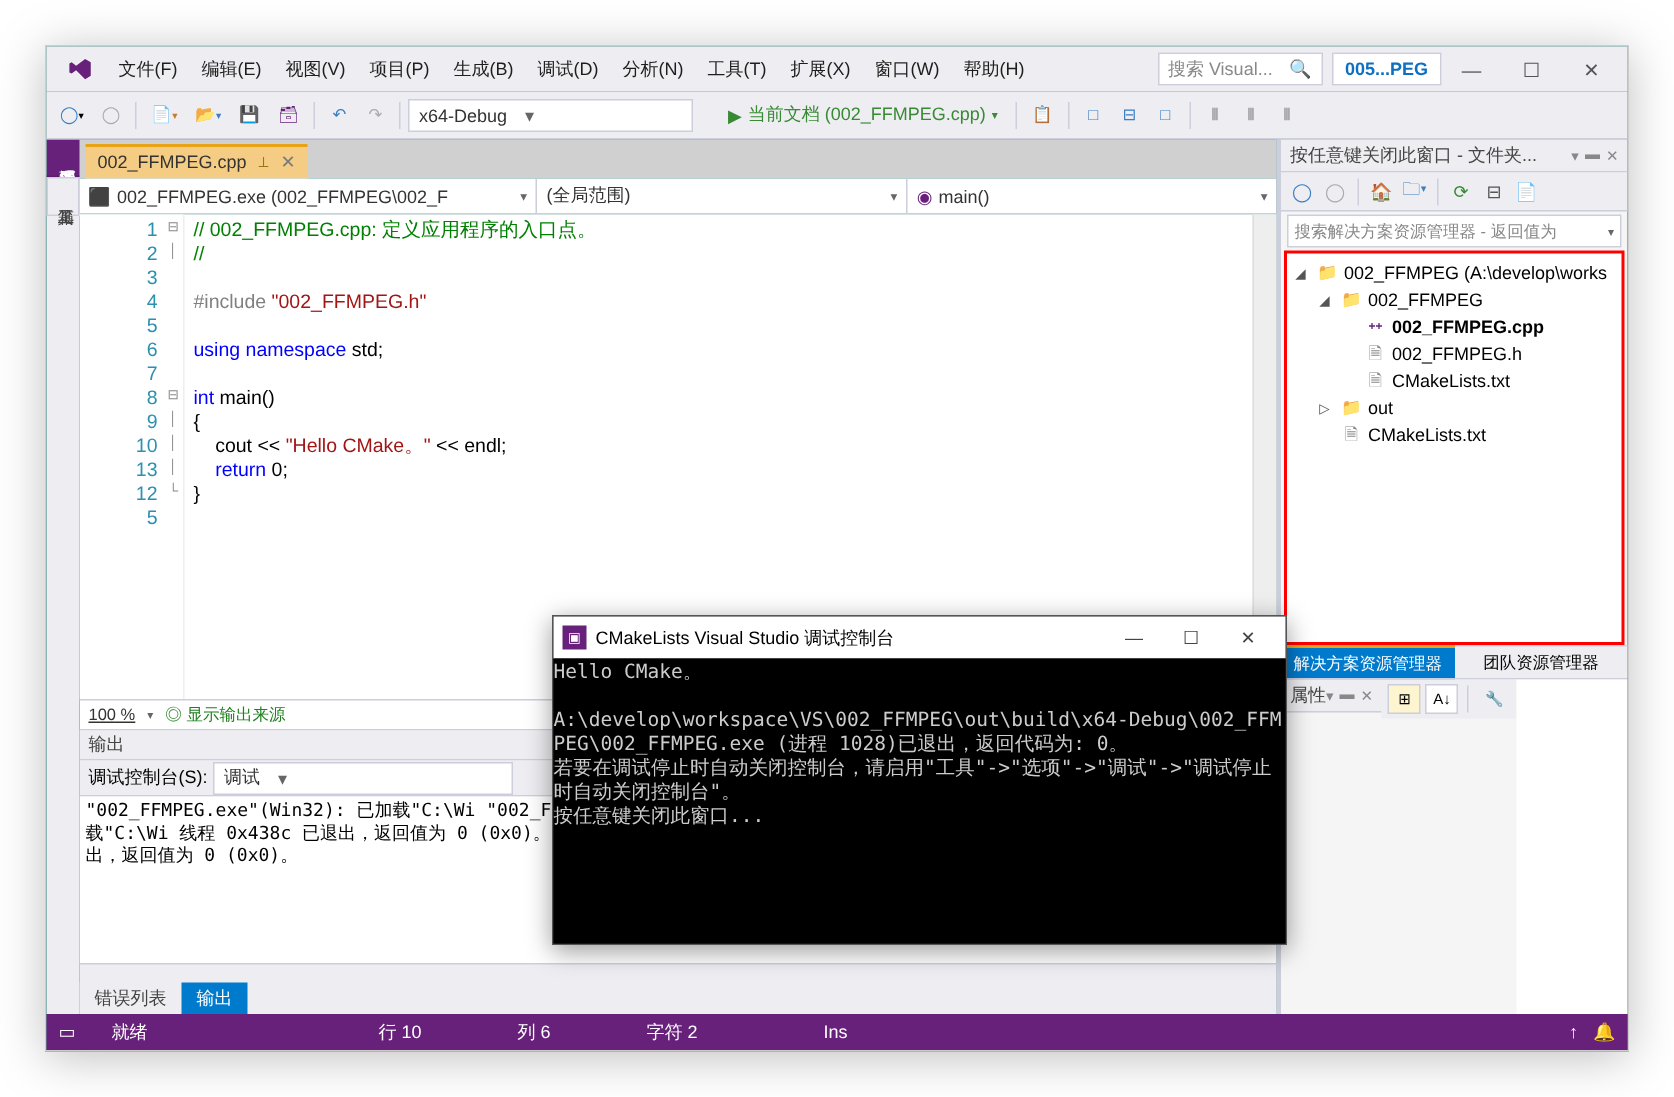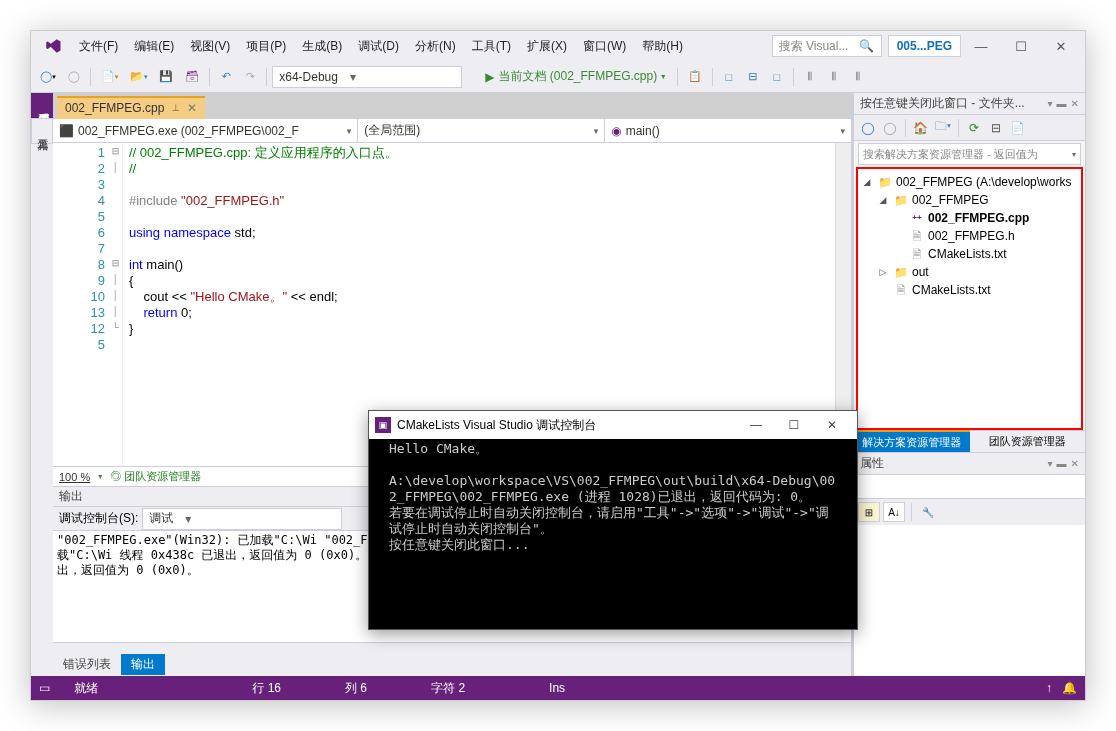--- a/index.html
+++ b/index.html
@@ -47,53 +47,53 @@
 .c-string { color: #a31515; }
 .vscroll { width: 16px; background: #eee; border-left: 1px solid #ddd; }
 .bottom-strip { display: flex; align-items: center; height: 20px; background: #fff; border-top: 1px solid #cccedb; font-size: 11px; padding: 0 6px; gap: 8px; }
 .bottom-strip .pct { color: #333; text-decoration: underline; }
 .bottom-strip .ok { color: #1f801f; }
 .output-panel { height: 190px; display: flex; flex-direction: column; background: #f5f5f5; border-top: 1px solid #cccedb; }
 .out-title { height: 20px; background: #eeeef2; font-size: 12px; padding: 2px 6px; color: #444; border-bottom: 1px solid #cccedb; display: flex; align-items: center; }
 .out-title .rt { margin-left: auto; display: flex; gap: 4px; color: #888; }
 .out-bar { height: 24px; background: #eeeef2; display: flex; align-items: center; font-size: 12px; padding: 0 6px; gap: 4px; border-bottom: 1px solid #cccedb; }
 .out-body { flex: 1; background: #fff; font-family: 'NSimSun','SimSun',Consolas, monospace; font-size: 12px; line-height: 15px; padding: 2px 4px; color: #000; overflow: hidden; }
-.out-tabs { height: 22px; background: #eeeef2; display: flex; align-items: flex-start; font-size: 12px; }
+.out-tabs { height: 22px; background: #eeeef2; display: flex; align-items: center; font-size: 12px; }
 .out-tabs .t { padding: 2px 10px; background: #eeeef2; color: #444; }
 .out-tabs .t.active { background: #007acc; color: #fff; }
 .right-col { width: 234px; display: flex; flex-direction: column; background: #f5f5f5; border-left: 3px solid #cccedb; }
 .rc-title { height: 22px; background: #eeeef2; font-size: 12px; padding: 2px 6px; color: #444; border-bottom: 1px solid #cccedb; display: flex; align-items: center; }
 .rc-title .rt { margin-left: auto; display: flex; gap: 4px; color: #888; font-size: 10px; }
 .rc-toolbar { height: 26px; background: #eeeef2; display: flex; align-items: center; gap: 2px; padding: 0 4px; border-bottom: 1px solid #cccedb; }
 .rc-tb-btn { width: 20px; height: 20px; display: flex; align-items: center; justify-content: center; font-size: 12px; color: #555; }
 .rc-search { height: 22px; background: #fff; border: 1px solid #cccedb; margin: 2px 4px; font-size: 11px; color: #888; padding: 2px 4px; display: flex; align-items: center; }
 .tree { flex: 1; background: #fff; font-size: 12px; padding: 4px 2px; line-height: 18px; border: 2px solid red; margin: 0 2px; }
 .tree-row { display: flex; align-items: center; height: 18px; gap: 4px; }
 .tree-row.bold { font-weight: bold; }
 .tw { width: 14px; text-align: center; color: #555; font-size: 9px; }
 .fi { width: 14px; height: 14px; display: inline-flex; align-items: center; justify-content: center; font-size: 11px; }
 .fi.fld { color: #dcb67a; }
 .fi.cpp { color: #68217a; font-size: 8px; font-weight: bold; }
 .fi.file { color: #888; }
 .rc-tabs { display: flex; background: #eeeef2; height: 22px; font-size: 11px; align-items: center; }
 .rc-tabs .t { flex: 1; text-align: center; padding: 3px 0; border-top: 1px solid #cccedb; }
 .rc-tabs .t.active { background: #007acc; color: #fff; border-top: 2px solid #e8a317; }
-.prop-panel { height: 224px; display: flex; flex-direction: column; border-top: 1px solid #cccedb; }
+.prop-panel { height: 224px; display: flex; flex-direction: row; border-top: 1px solid #cccedb; }
 .prop-strip { height: 24px; background: #fff; border-bottom: 1px solid #cccedb; }
 .prop-btns { height: 26px; background: #eeeef2; display: flex; align-items: center; gap: 3px; padding: 0 4px; }
 .prop-btn { border: 1px solid #cccedb; width: 22px; height: 20px; background: #fff; display: flex; align-items: center; justify-content: center; font-size: 10px; }
 .prop-body { flex: 1; background: #fff; }
 .status-bar { height: 24px; background: #68217a; color: #fff; display: flex; align-items: center; font-size: 12px; padding: 0 8px; gap: 24px; }
 .status-bar .sb-right { margin-left: auto; display: flex; align-items: center; gap: 10px; }
 .console-win { position: absolute; left: 338px; top: 380px; width: 490px; height: 220px; background: #000; display: flex; flex-direction: column; border: 1px solid #555; box-shadow: 0 4px 16px rgba(0,0,0,0.4); }
 .con-title { height: 28px; background: #fff; display: flex; align-items: center; padding: 0 6px; font-size: 12px; color: #000; }
 .con-title .c-icon { width: 16px; height: 16px; background: #68217a; margin-right: 6px; display: flex; align-items: center; justify-content: center; color: #fff; font-size: 9px; }
 .con-title .rt { margin-left: auto; display: flex; }
 .con-title .rt span { width: 38px; height: 28px; display: flex; align-items: center; justify-content: center; color: #444; }
-.con-body { flex: 1; background: #000; color: #ccc; font-family: 'NSimSun','SimSun', monospace; font-size: 13px; line-height: 16px; padding: 2px 20px; white-space: pre-wrap; word-break: break-all; }
+.con-body { flex: 1; background: #000; color: #ccc; font-family: 'NSimSun','SimSun', monospace; font-size: 13px; line-height: 16px; padding: 2px 0; white-space: pre-wrap; word-break: break-all; }
 .outer { position: relative; }
 </style>
 </head>
 <body>
 
 <div class="outer">
 <div class="shadow-wrap">
 <div class="vs-window">
 
   <div class="title-bar">
@@ -220,21 +220,21 @@
                 <div>│</div>
                 <div>└</div>
                 <div></div>
               </div>
         <div class="code" id="code"><div class="line"><span class="c-comment">// 002_FFMPEG.cpp: 定义应用程序的入口点。</span></div><div class="line"><span class="c-comment">//</span></div><div class="line"></div><div class="line"><span class="c-pp">#include</span> <span class="c-string">"002_FFMPEG.h"</span></div><div class="line"></div><div class="line"><span class="c-keyword">using</span> <span class="c-keyword">namespace</span> std;</div><div class="line"></div><div class="line"><span class="c-keyword">int</span> main()</div><div class="line">{</div><div class="line">    cout &lt;&lt; <span class="c-string">"Hello CMake。"</span> &lt;&lt; endl;</div><div class="line">    <span class="c-keyword">return</span> 0;</div><div class="line">}</div><div class="line"></div></div>
         <div class="vscroll"></div>
       </div>
       <div class="bottom-strip">
         <span class="pct">100 %</span>
         <span style="font-size:8px;color:#666">▾</span>
-        <span class="ok">◎ 团队资源管理器</span>
+        <span class="ok">◎ 显示输出来源</span>
       </div>
 
       <div class="output-panel">
         <div class="out-title">
           <span>输出</span>
           <div class="rt">
                   <span>▾</span>
                   <span>▬</span>
                   <span>✕</span>
                 </div>
@@ -343,21 +343,21 @@
           <div class="prop-btn" style="border:none;background:transparent;color:#aaa">🔧</div>
         </div>
         <div class="prop-body"></div>
       </div>
     </div>
   </div>
 
   <div class="status-bar">
     <span>▭</span>
     <span>就绪</span>
-    <span style="margin-left:130px">行 16</span>
+    <span style="margin-left:130px">行 10</span>
     <span style="margin-left:40px">列 6</span>
     <span style="margin-left:40px">字符 2</span>
     <span style="margin-left:60px">Ins</span>
     <div class="sb-right">
       <span>↑</span>
       <span>🔔</span>
     </div>
   </div>
 
 </div>

